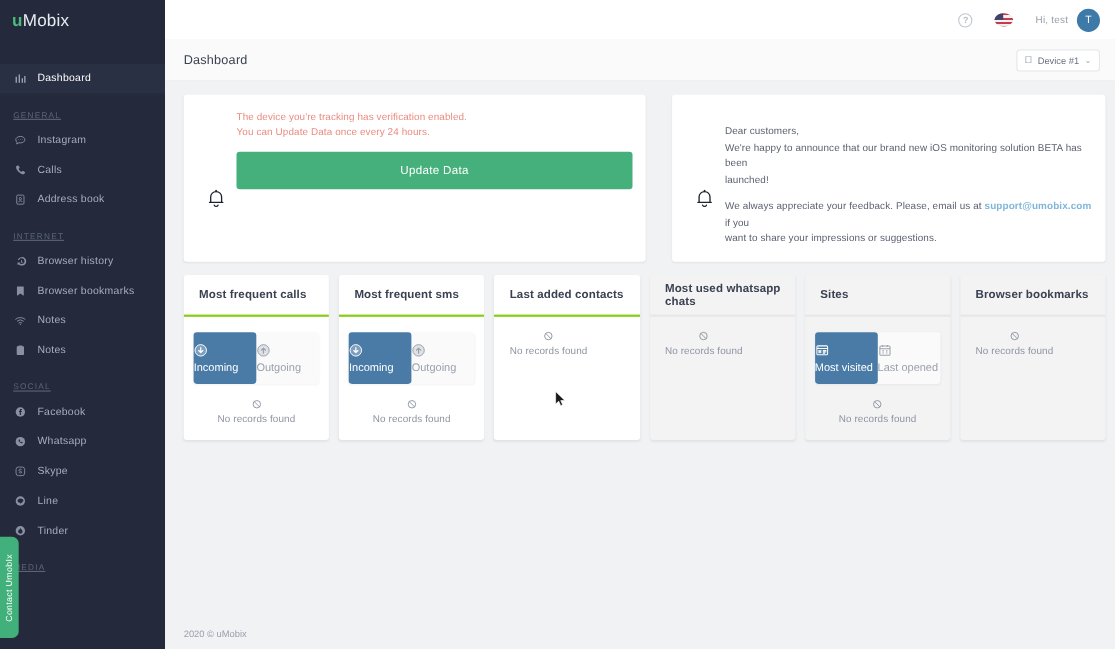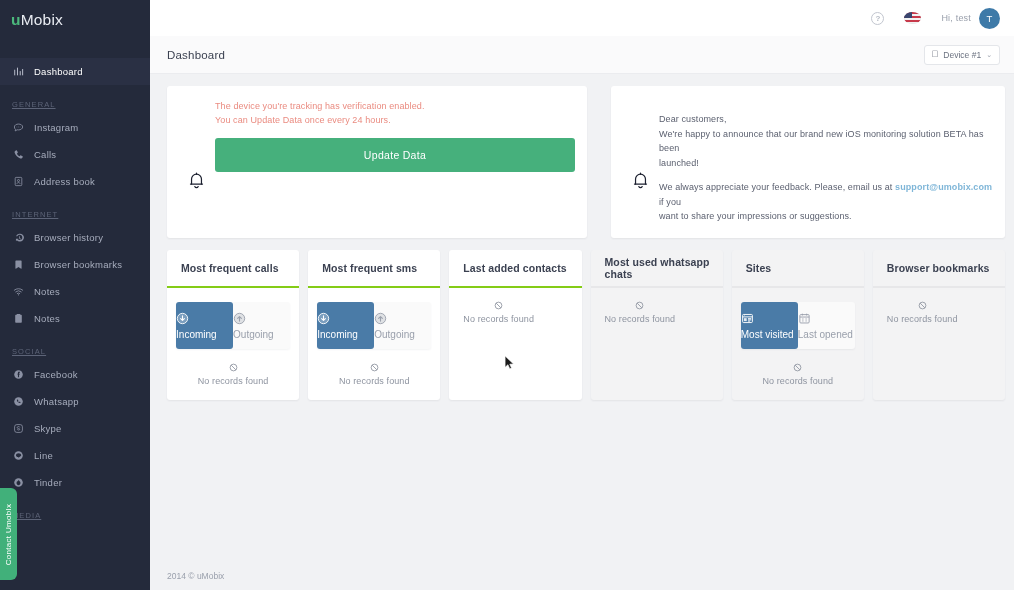--- a/index.html
+++ b/index.html
@@ -615,20 +615,20 @@
                     <path d="M3.8 3.8 12.2 12.2"></path>
                   </svg></span>
                 <span>No records found</span>
               </div>
             </div>
           </div>
         </div>
     </div>
 
     <footer class="footer">
-      <span>2014 © uMobix</span>
+      <span>2020 © uMobix</span>
     </footer>
 
     <svg class="cursor" viewBox="0 0 12 17">
       <path d="M1 1 L1 14 L4.2 11 L6.3 15.6 L8.3 14.7 L6.3 10.4 L10.5 10.2 Z" fill="#1b1b1b" stroke="#fff" stroke-width=".7"></path>
     </svg>
   </section>
 </div>
 
 </body></html>

